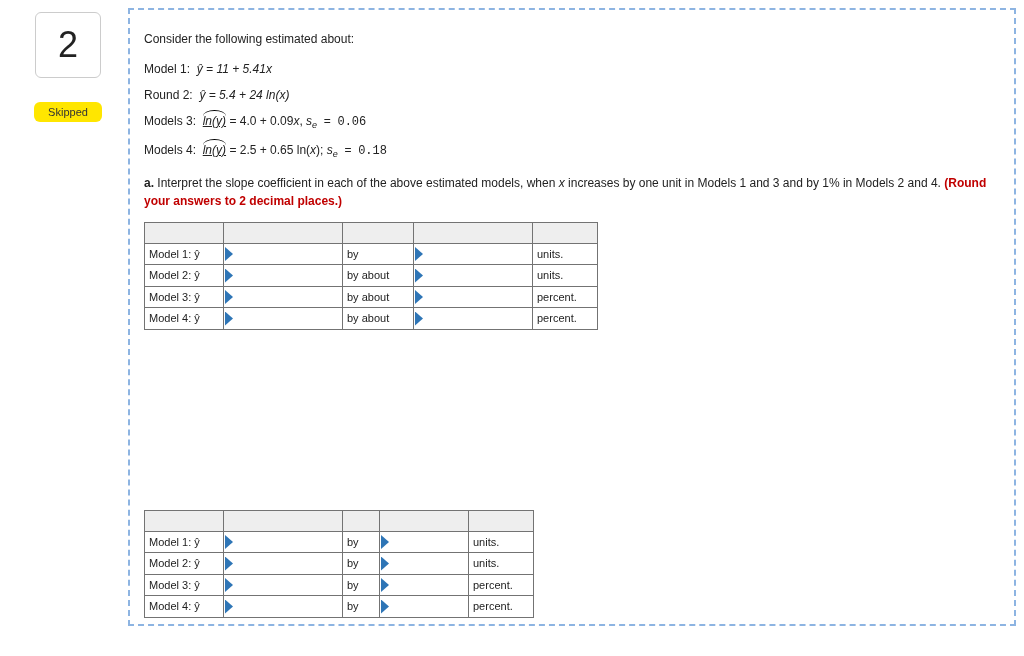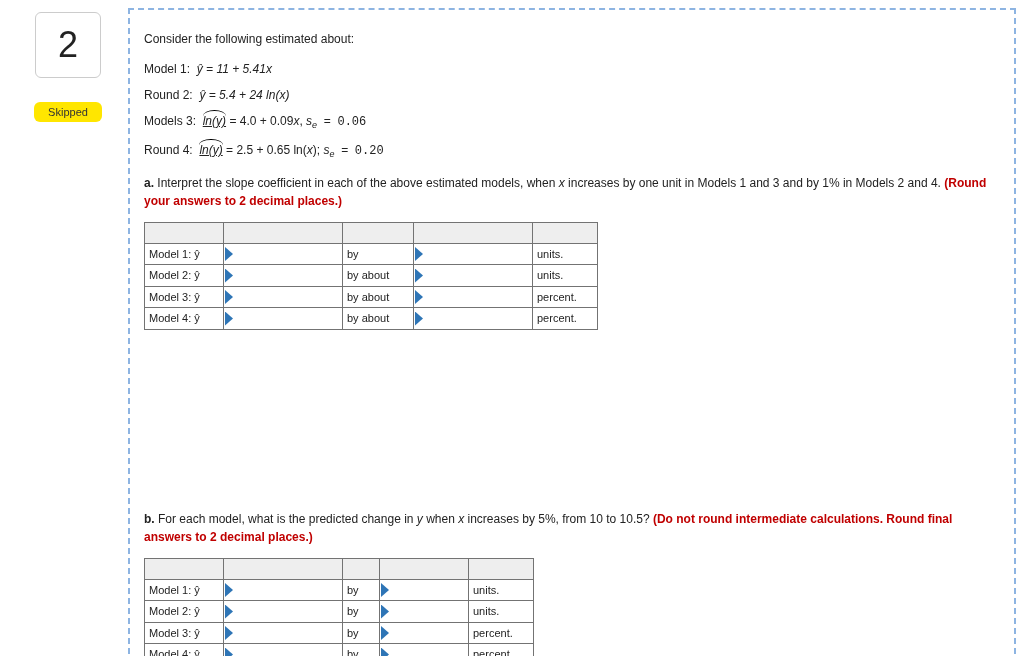--- a/index.html
+++ b/index.html
@@ -155,22 +155,22 @@
       </p>
       <p>
         <span>Round 2:</span>&nbsp;
         <span class="ital"><span>ŷ</span> = 5.4 + 24 ln(<span>x</span>)</span>
       </p>
       <p>
         <span>Models 3:</span>&nbsp;
         <span class="lny">ln(y)</span> = 4.0 + 0.09<span class="ital">x</span>, <span class="ital">s</span><span class="sub">e</span> &nbsp;=&nbsp; <span class="mono">0.06</span>
       </p>
       <p>
-        <span>Round 4:</span>&nbsp;
-        <span class="lny">ln(y)</span> = 2.5 + 0.65 ln(<span class="ital">x</span>); <span class="ital">s</span><span class="sub">e</span> &nbsp;=&nbsp; <span class="mono">0.20</span>
+        <span>Models 4:</span>&nbsp;
+        <span class="lny">ln(y)</span> = 2.5 + 0.65 ln(<span class="ital">x</span>); <span class="ital">s</span><span class="sub">e</span> &nbsp;=&nbsp; <span class="mono">0.18</span>
       </p>
     </div>
 
     <div class="section-a">
       <p>
         <span class="bold">a.</span>
         Interpret the slope coefficient in each of the above estimated models, when <span class="ital">x</span> increases by one unit in Models 1 and 3 and by 1% in Models 2 and 4. <span class="red">(Round your answers to 2 decimal places.)</span>
       </p>
 
       <table class="answer">
@@ -240,24 +240,20 @@
                   <div class="dd-handle"></div>
                 </div>
               </td>
           <td>percent.</td>
         </tr>
       </tbody>
         </table>
     </div>
 
     <div class="section-b">
-      <p>
-        <span class="bold">b.</span>
-        For each model, what is the predicted change in <span class="ital">y</span> when <span class="ital">x</span> increases by 5%, from 10 to 10.5? <span class="red">(Do not round intermediate calculations. Round final answers to 2 decimal places.)</span>
-      </p>
 
       <table class="answer">
         <tbody>
             <tr>
           <th class="widecol-b1"></th>
           <th class="widecol-b2"></th>
           <th class="widecol-b3"></th>
           <th class="widecol-b4"></th>
           <th class="widecol-b5"></th>
         </tr>

